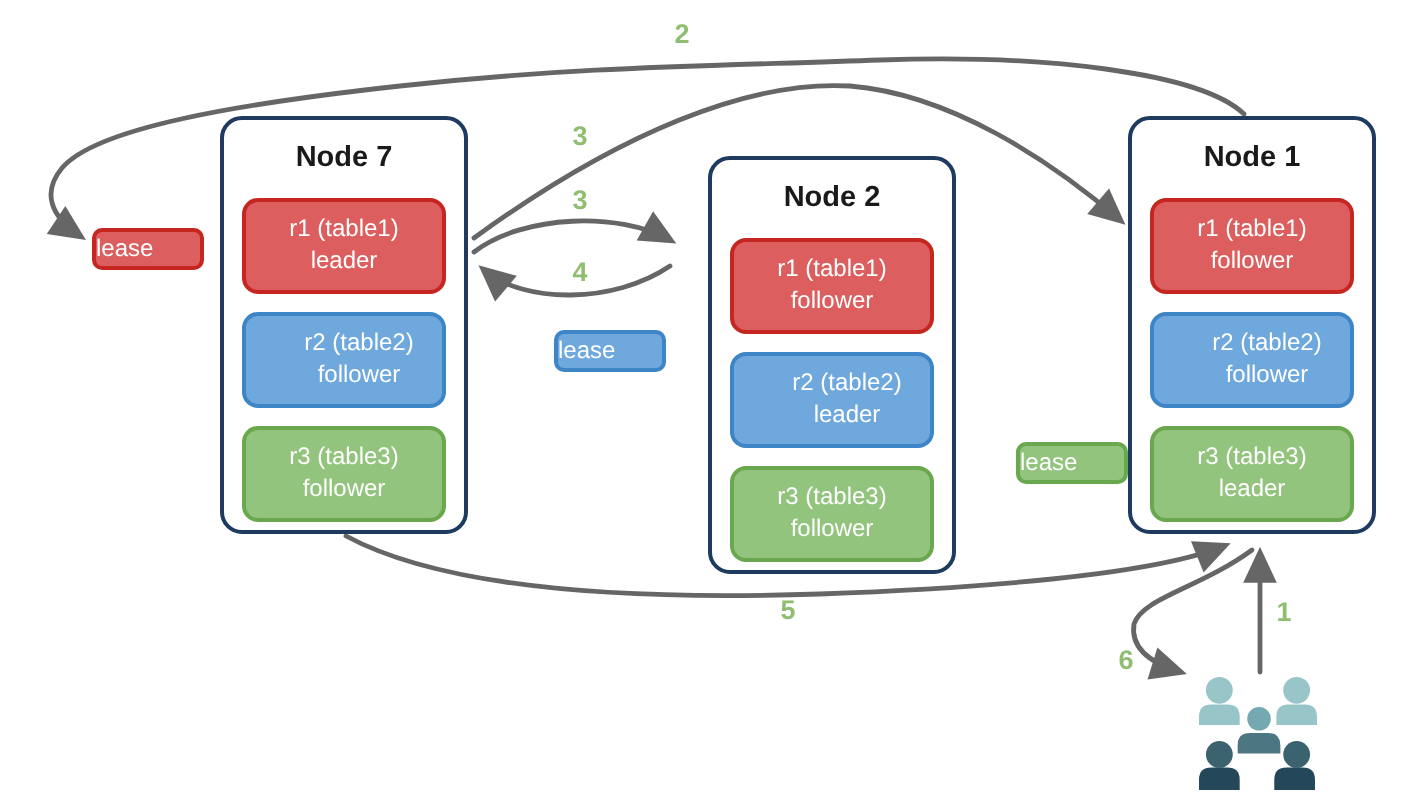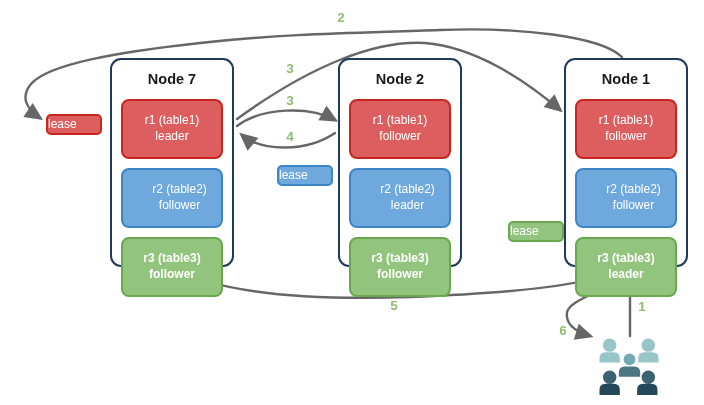--- a/index.html
+++ b/index.html
@@ -3,29 +3,29 @@
 <meta charset="utf-8">
 <style>
   html,body{margin:0;padding:0;background:#fff;}
   body{font-family:"Liberation Sans","DejaVu Sans",sans-serif;}
   .canvas{position:relative;width:704px;height:405px;background:var(--canvas-bg,#fff);overflow:hidden;}
   svg.arrows{position:absolute;left:0;top:0;pointer-events:none;}
   .arrow{stroke:var(--arrow,#666);stroke-width:2.4;fill:none;stroke-linecap:round;}
 
   .node{position:absolute;top:58px;width:124px;height:209px;box-sizing:border-box;
         background:#fff;border:2px solid var(--node-border,#1F3A5F);border-radius:11px;}
-  .node1{left:110px;} .node2{left:338px;} .node3{left:564px;}
+  .node1{left:110px;} .node2{left:354px;margin-top:20px;} .node3{left:564px;}
   .node-title{margin-top:11px;margin-bottom:8px;height:20px;text-align:center;
               font-size:14.5px;font-weight:bold;color:#1a1a1a;}
-  .replica{margin:0 9px 9px 9px;height:60px;border-radius:8px;box-sizing:border-box;
+  .replica{margin:0 9px 9px 9px;height:48px;border-radius:8px;box-sizing:border-box;
            display:flex;flex-direction:column;align-items:center;justify-content:center;
            color:#fff;font-size:12px;line-height:1.3;text-align:center;border:2px solid;}
   .replica.red{background:var(--red-fill);border-color:var(--red-border);}
   .replica.blue{background:var(--blue-fill);border-color:var(--blue-border);padding-left:15px;}
-  .replica.green{background:var(--green-fill);border-color:var(--green-border);font-weight:bold;}
+  .replica.green{background:var(--green-fill);border-color:var(--green-border);}
 
   .lease{position:absolute;width:56px;height:21px;box-sizing:border-box;border-radius:5px;
          border:2px solid;color:#fff;font-size:12px;text-align:left;line-height:17px;}
   .lease-red{left:46px;top:114px;background:var(--red-fill);border-color:var(--red-border);}
   .lease-blue{left:277px;top:165px;background:var(--blue-fill);border-color:var(--blue-border);}
   .lease-green{left:508px;top:221px;background:var(--green-fill);border-color:var(--green-border);}
 
   .step{position:absolute;transform:translate(-50%,-50%);font-size:13.5px;font-weight:bold;
         color:var(--step-label,#8FBE70);}
   .step-2{left:341px;top:17px;}

